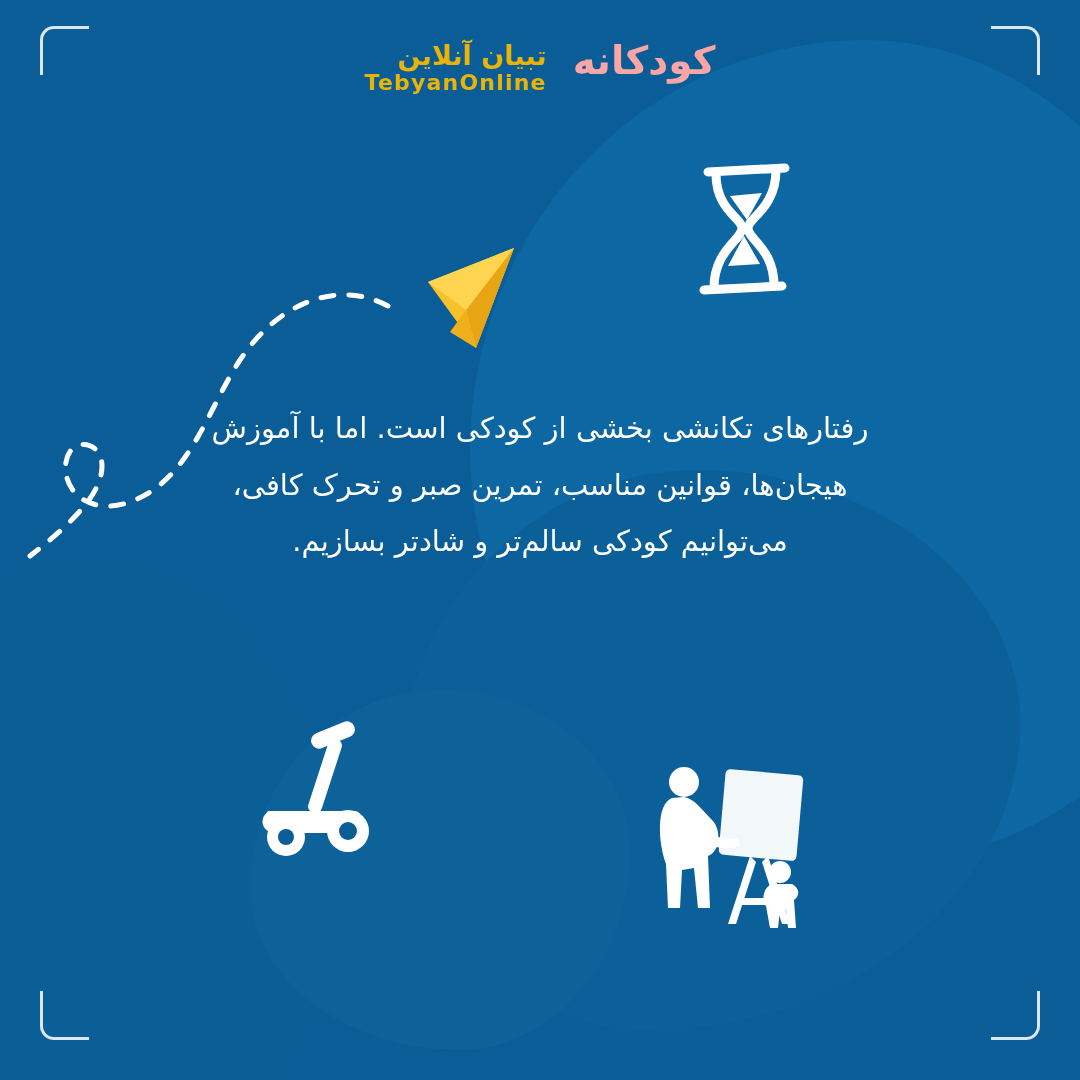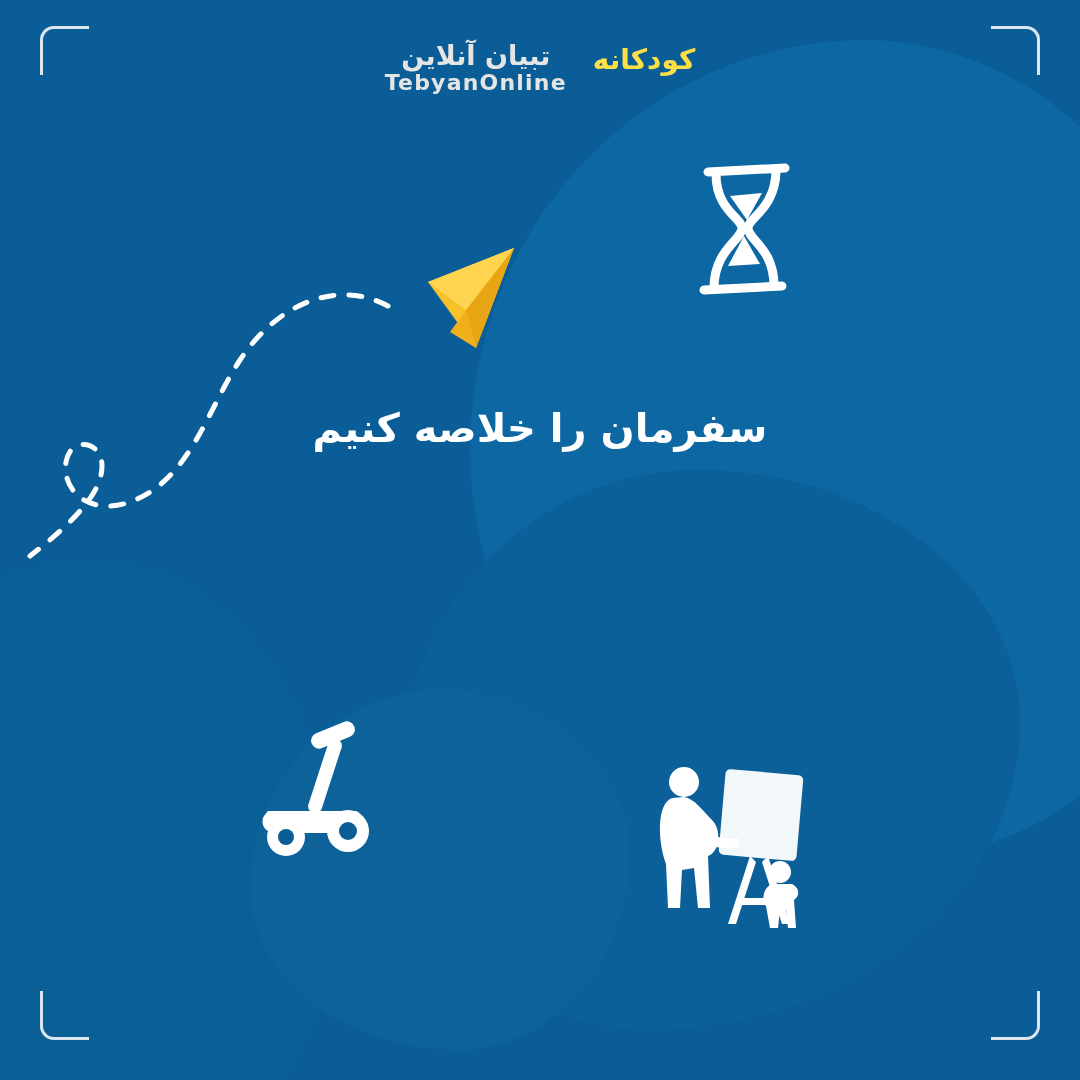--- a/index.html
+++ b/index.html
@@ -74,32 +74,32 @@
     top: 20px;
     left: 0;
     right: 0;
     height: 80px;
     display: flex;
     align-items: center;
     justify-content: center;
     gap: 26px;
   }
   .logo-kudakaneh {
-    color: #fde047;
-    font-size: 28px;
+    color: #fca5a5;
+    font-size: 39px;
     font-weight: bold;
     letter-spacing: -1px;
     line-height: 1;
     white-space: nowrap;
   }
   .logo-tebyan {
     display: flex;
     flex-direction: column;
-    align-items: center;
-    color: #e5e5e5;
+    align-items: flex-start;
+    color: #eab308;
     line-height: 1.05;
     margin-top: 16px;
   }
   .logo-tebyan .fa {
     font-size: 27px;
     font-weight: bold;
     white-space: nowrap;
   }
   .logo-tebyan .en {
     font-size: 22px;
@@ -188,21 +188,21 @@
     </svg>
   </div>
 
   <div class="ill ill-path">
     <svg width="400" height="330" viewBox="0 0 400 330" fill="none">
       <path d="M378 36 C330 10, 270 30, 230 90 C196 142, 180 210, 120 232 C80 246, 52 222, 56 192 C60 166, 92 170, 92 196 C92 222, 66 250, 20 286" stroke="#ffffff" stroke-width="5" stroke-linecap="round" stroke-dasharray="13 15" fill="none"></path>
     </svg>
   </div>
 
   <div class="text-block">
-    <h1 class="headline">سفرمان را خلاصه کنیم</h1>
+    <p class="body-text">رفتارهای تکانشی بخشی از کودکی است. اما با آموزش هیجان‌ها، قوانین مناسب، تمرین صبر و تحرک کافی، می‌توانیم کودکی سالم‌تر و شادتر بسازیم.</p>
   </div>
 
   <div class="ill ill-scooter">
     <svg width="150" height="150" viewBox="0 0 150 150" fill="none">
       <g fill="#ffffff">
         <rect x="60" y="12" width="46" height="16" rx="8" transform="rotate(-22 83 20)"></rect>
         <rect x="68" y="22" width="14" height="78" rx="7" transform="rotate(18 75 61)"></rect>
         <path d="M18 96 L104 96 C110 96 112 101 108 106 L96 118 L26 118 C14 118 10 108 14 101 Z"></path>
       </g>
       <circle cx="36" cy="122" r="19" fill="#ffffff"></circle>

